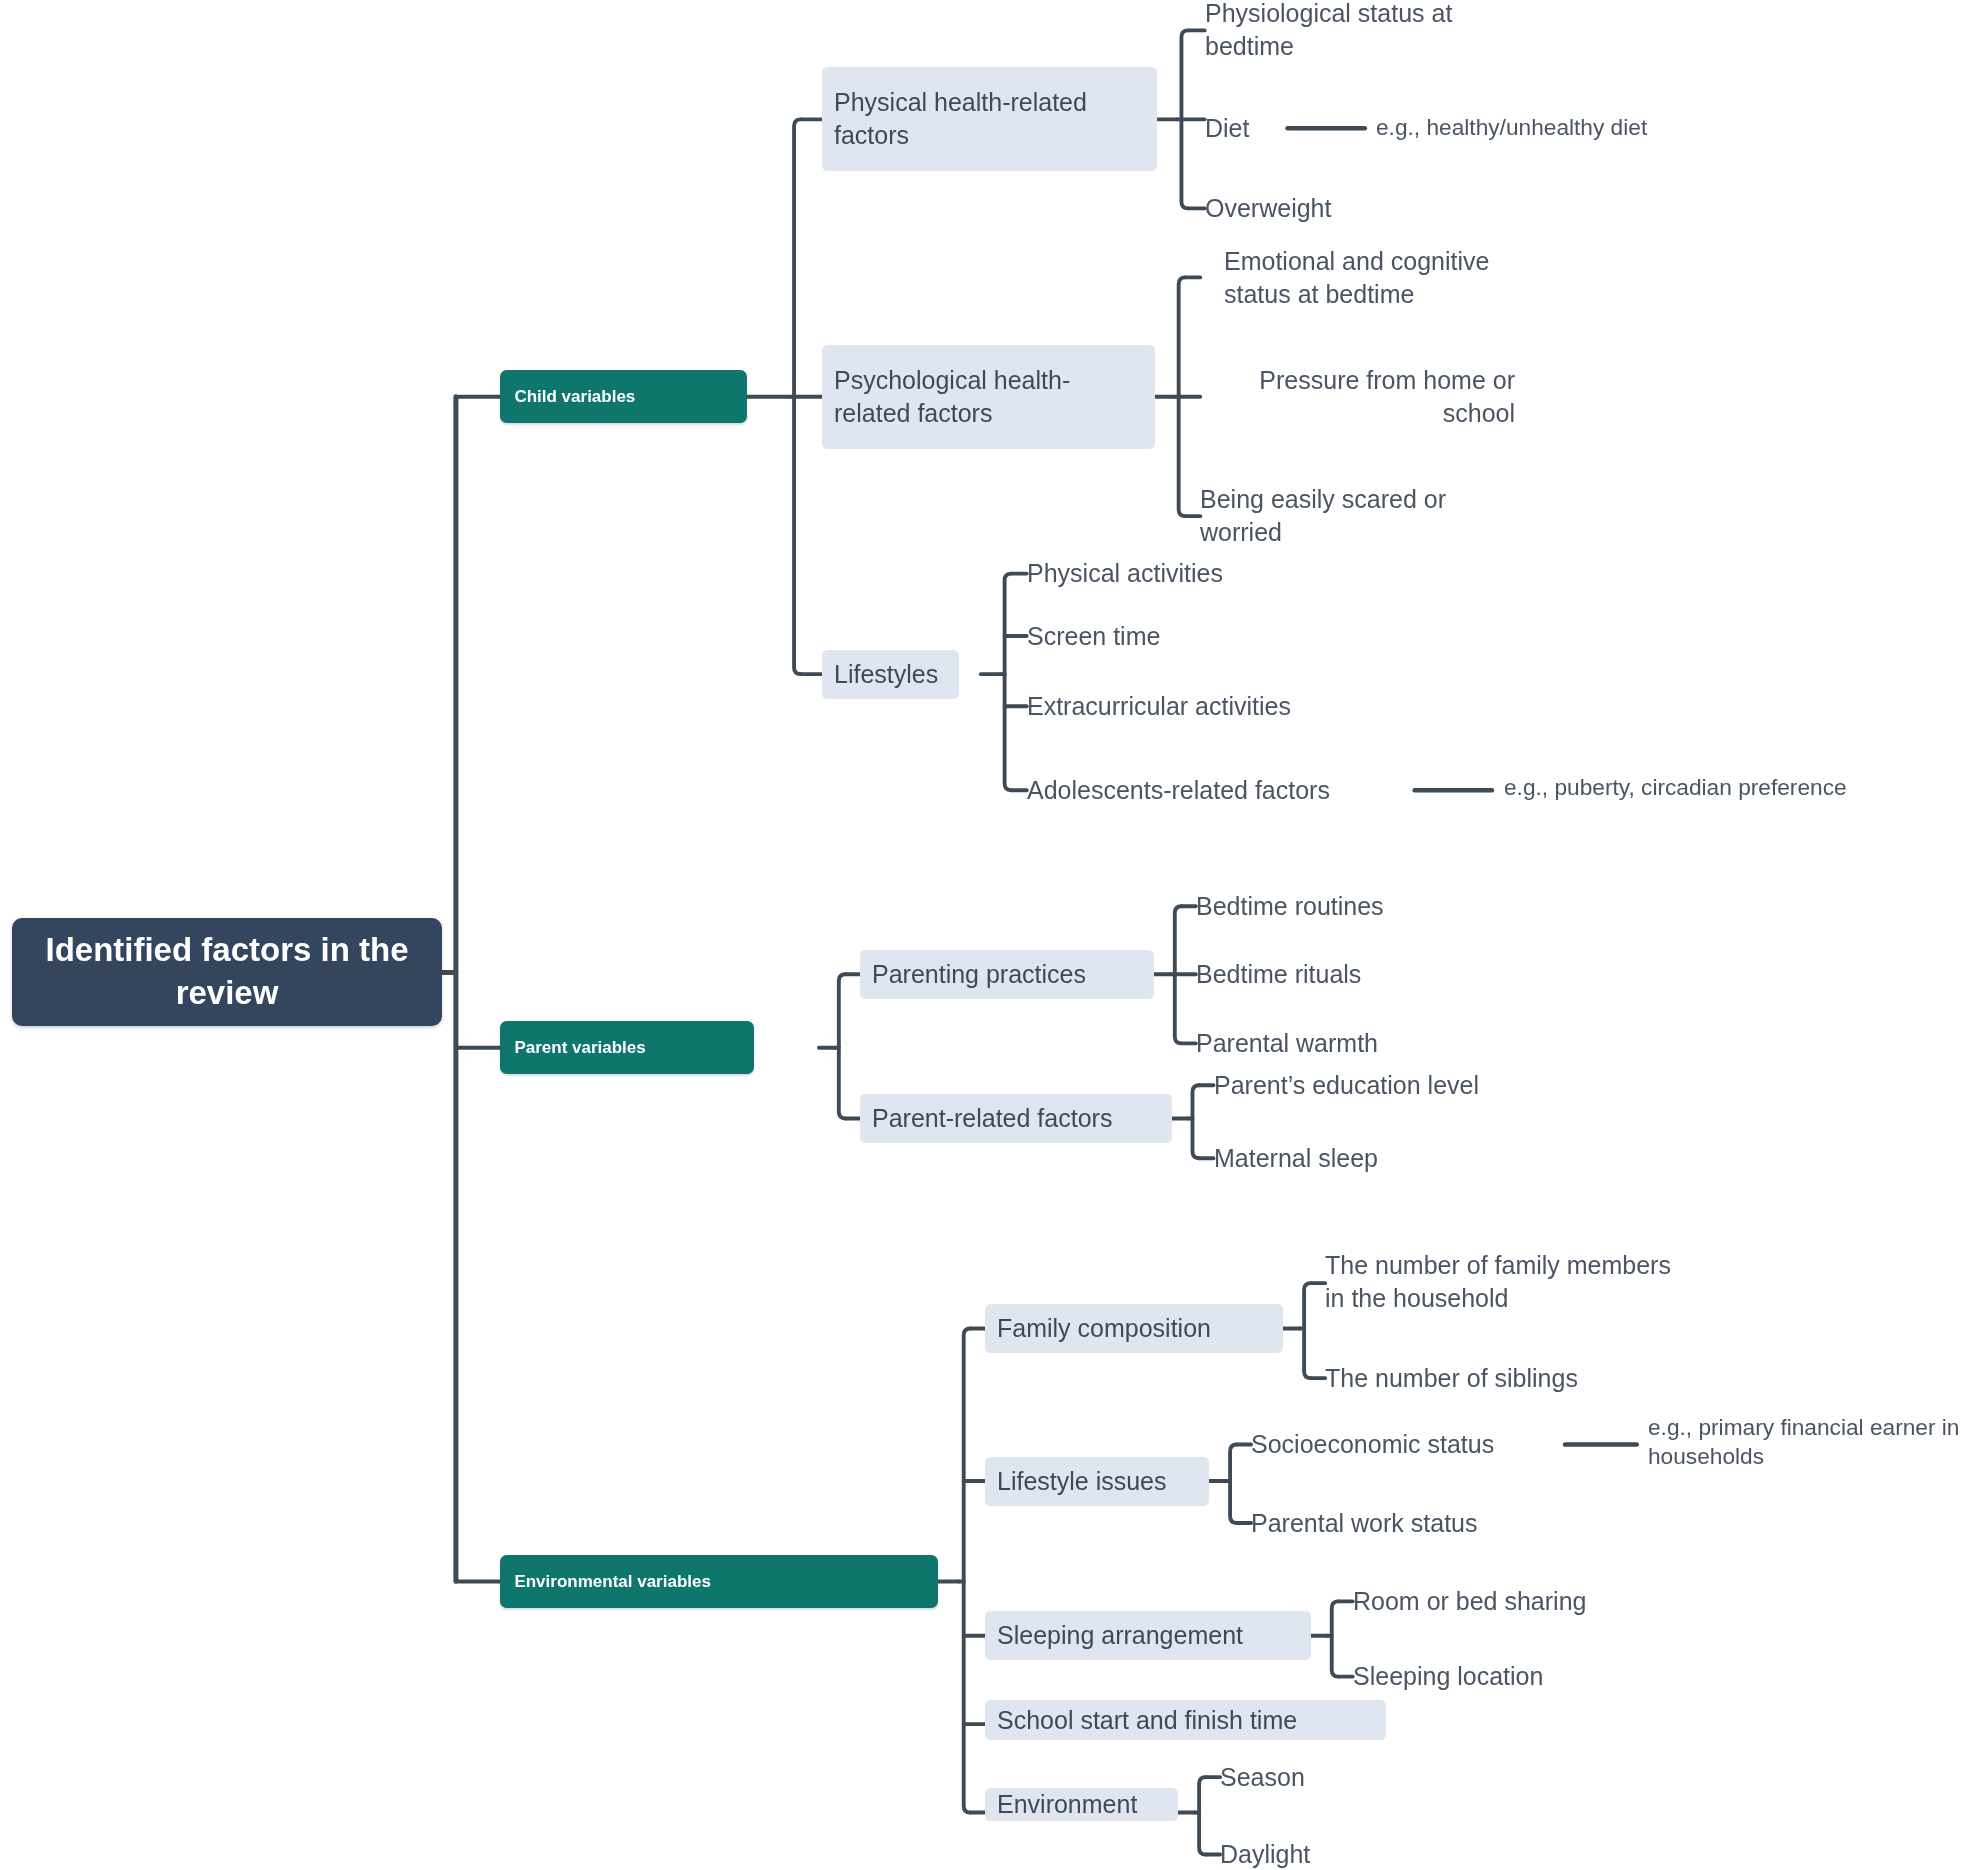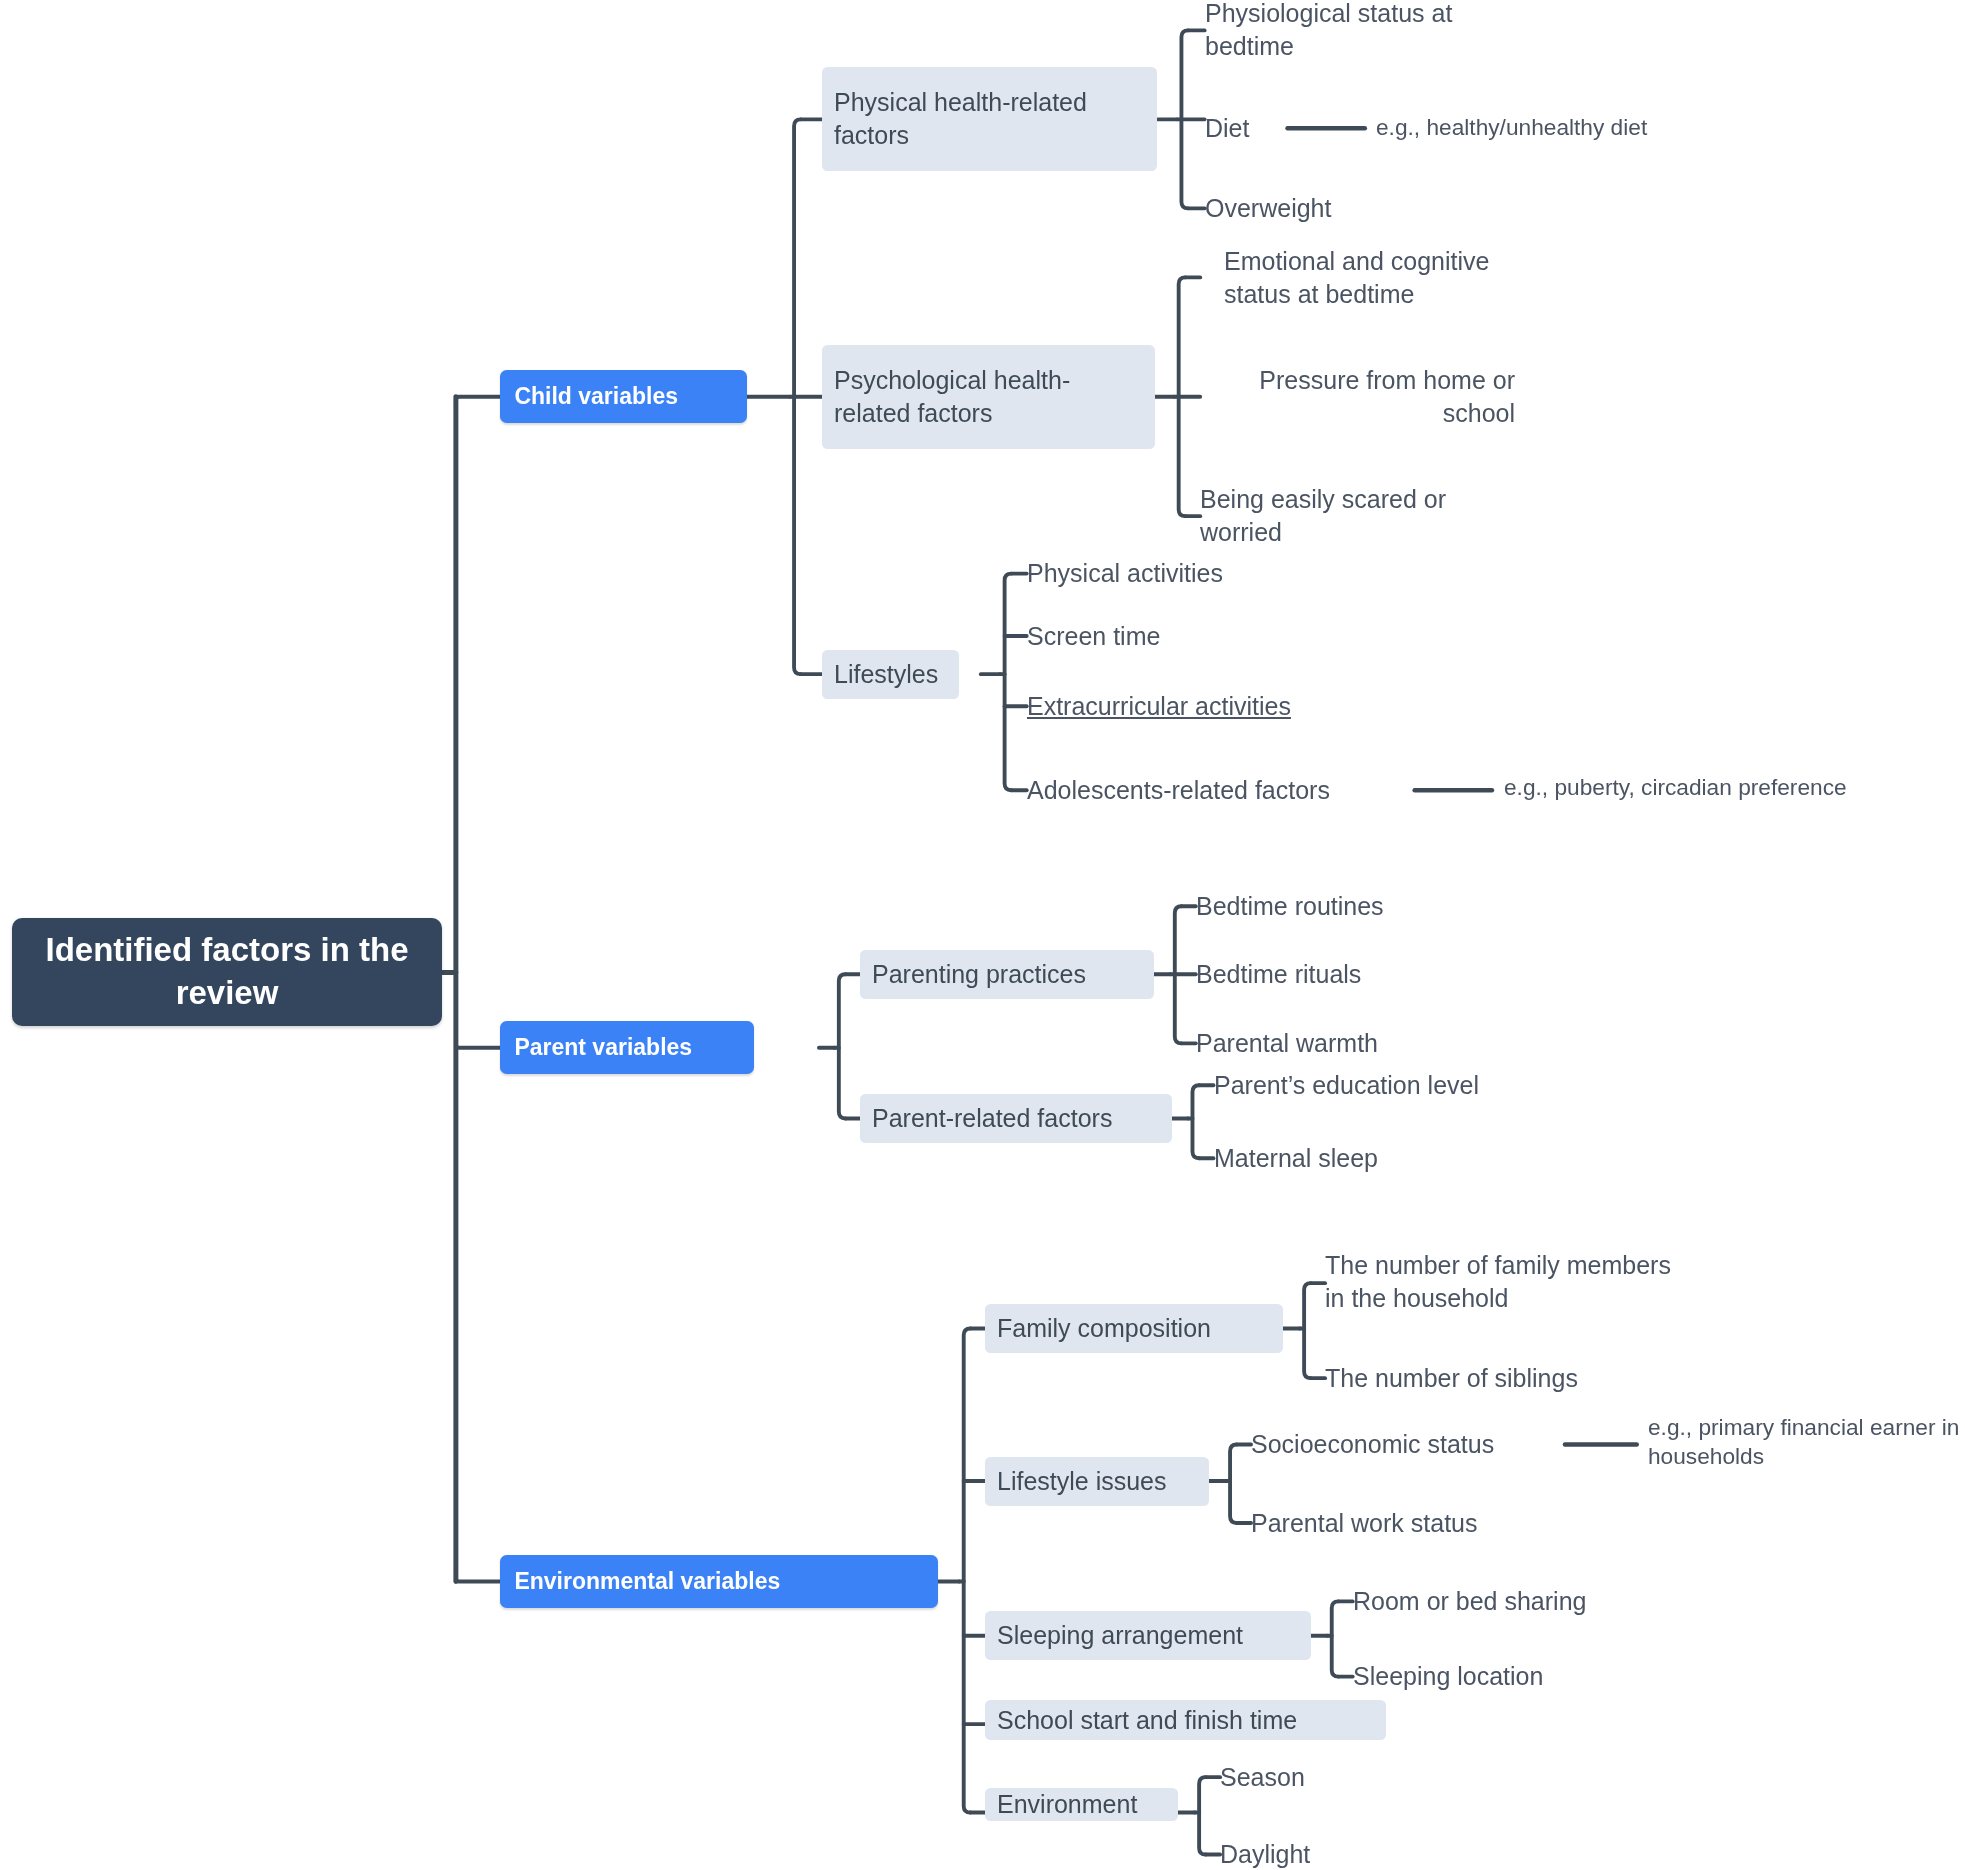--- a/index.html
+++ b/index.html
@@ -12,22 +12,22 @@
 
   
   .n-root{
     background:#34455e;color:#ffffff;border-radius:10px;
     font-weight:bold;font-size:33px;line-height:1.30;
     text-align:center;justify-content:center;
     box-shadow:0 1.7px 3.3px rgba(0,0,0,.18);
   }
   
   .n-l1{
-    background:#3b82f6;color:#ffffff;border-radius:6.6px;
-    font-weight:bold;font-size:23px;line-height:1.25;
+    background:#0f766e;color:#ffffff;border-radius:6.6px;
+    font-weight:bold;font-size:17px;line-height:1.25;
     padding:0 14.4px;
     box-shadow:0 1.1px 2.2px rgba(0,0,0,.14);
   }
   
   .n-l2{
     background:#e0e6ef;color:#3f4a57;border-radius:5.5px;
     font-size:25px;line-height:1.32;
     padding:0 12px;
   }
   
@@ -229,21 +229,21 @@
   </div>
 
   <div class="node n-leaf" style="left:1027px;top:549px;width:276px;height:49px;">
     <span class="txt">Physical activities</span>
   </div>
 
   <div class="node n-leaf" style="left:1027px;top:612px;width:221px;height:49px;">
     <span class="txt">Screen time</span>
   </div>
 
-  <div class="node n-leaf" style="left:1027px;top:682px;width:354px;height:49px;text-decoration:underline;">
+  <div class="node n-leaf" style="left:1027px;top:682px;width:354px;height:49px;">
     <span class="txt">Extracurricular activities</span>
   </div>
 
   <div class="node n-leaf" style="left:1027px;top:766px;width:387px;height:49px;">
     <span class="txt">Adolescents-related factors</span>
   </div>
   <div class="node n-note" style="left:1504px;top:756px;width:354px;height:64px;">
     <span class="txt">e.g., puberty, circadian preference</span>
   </div>
 

